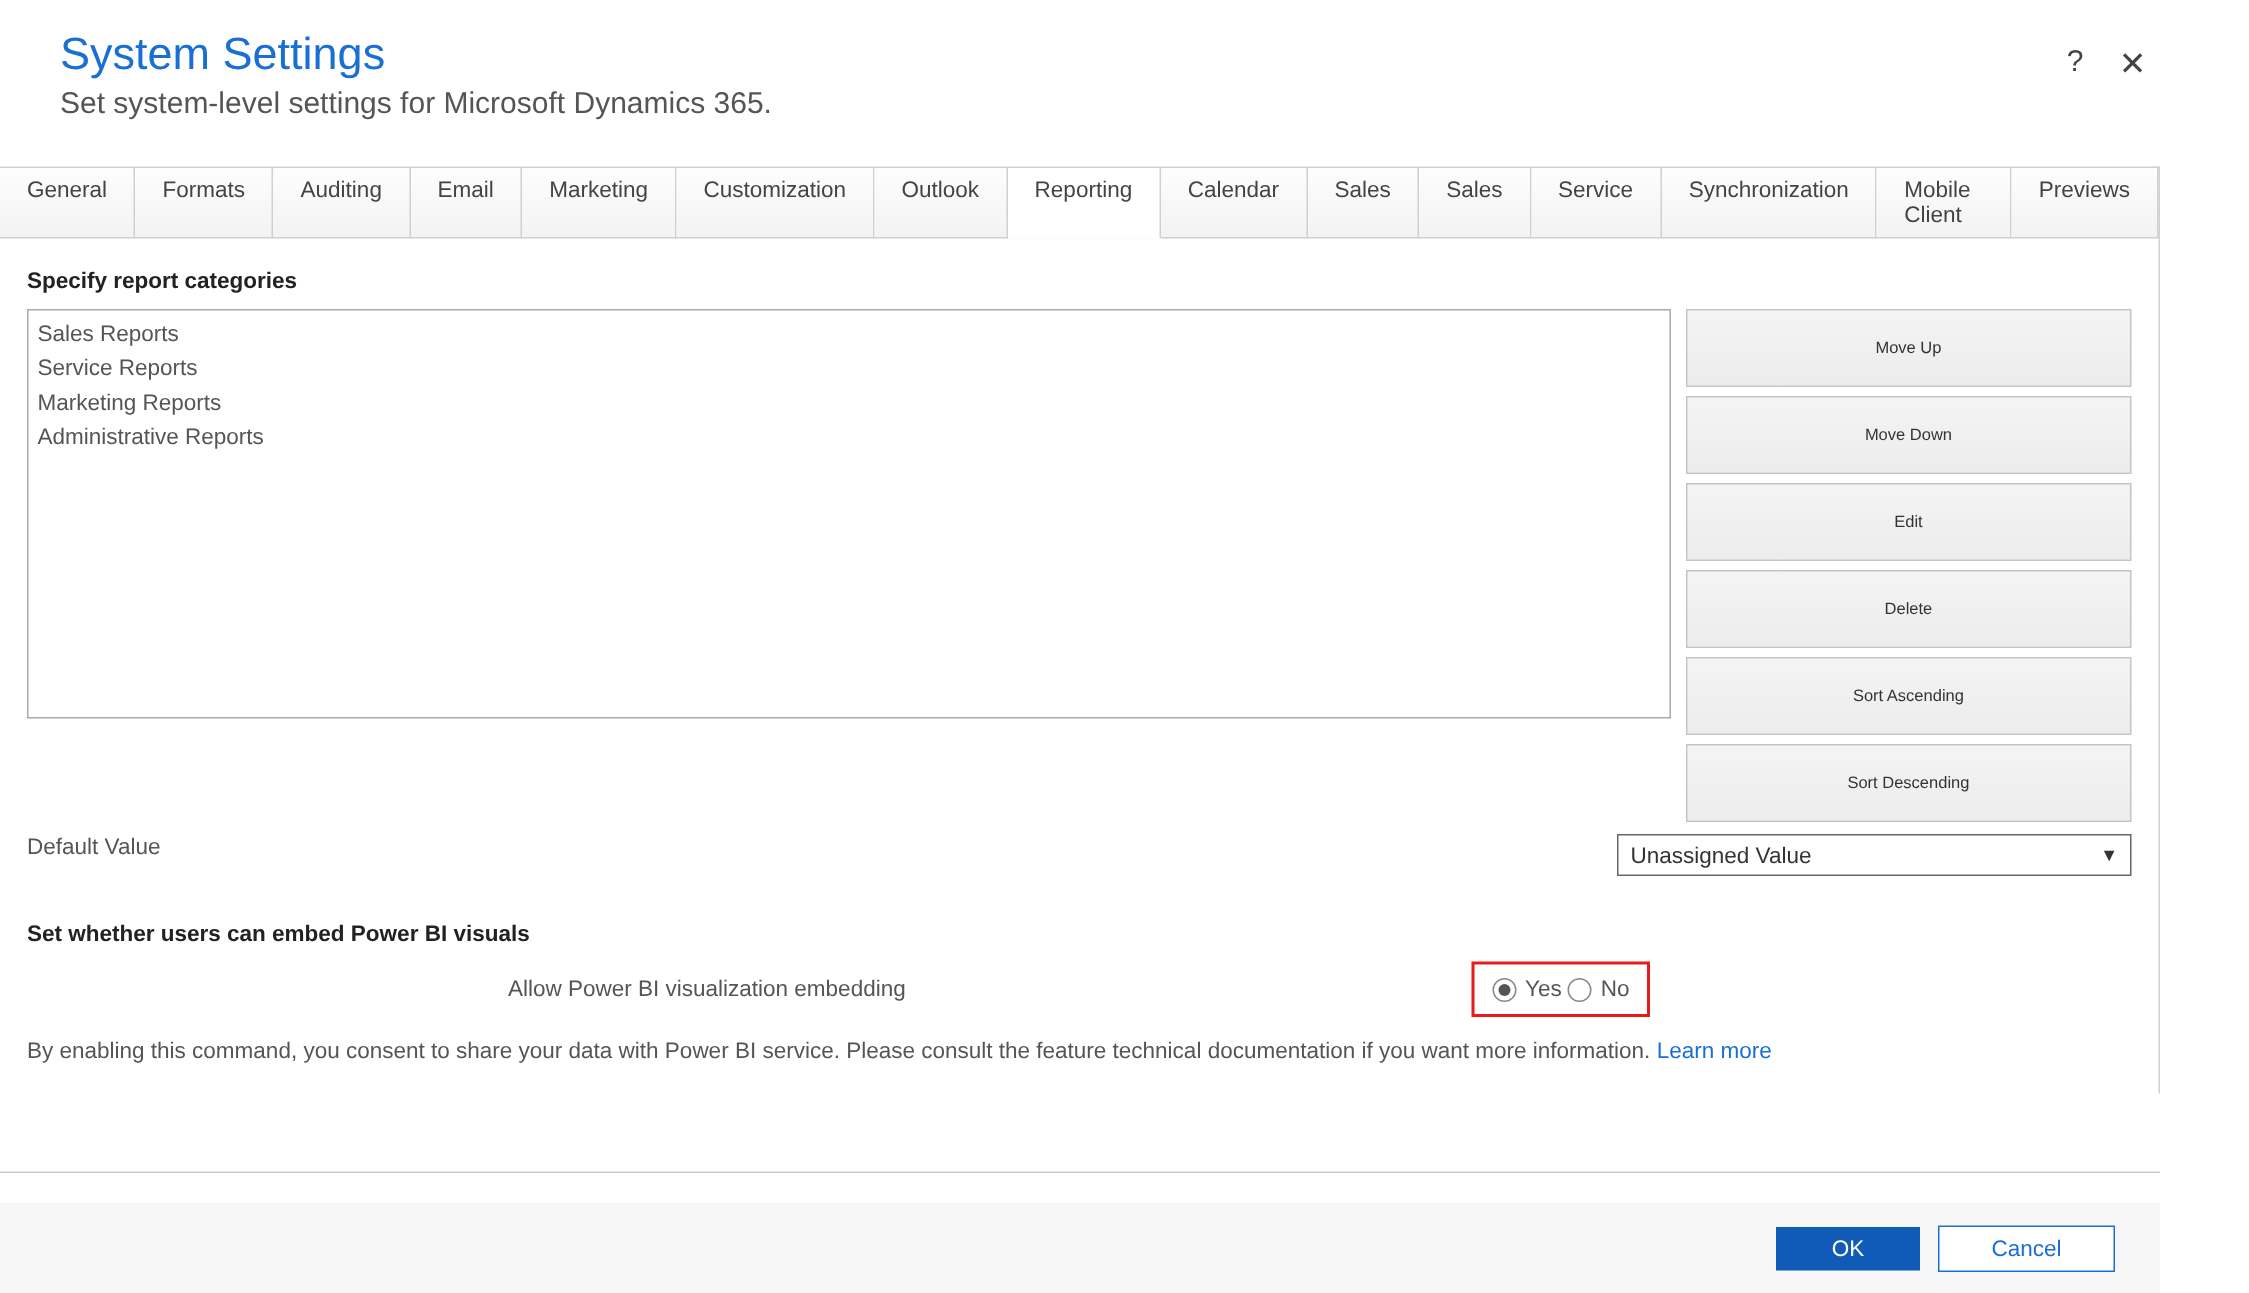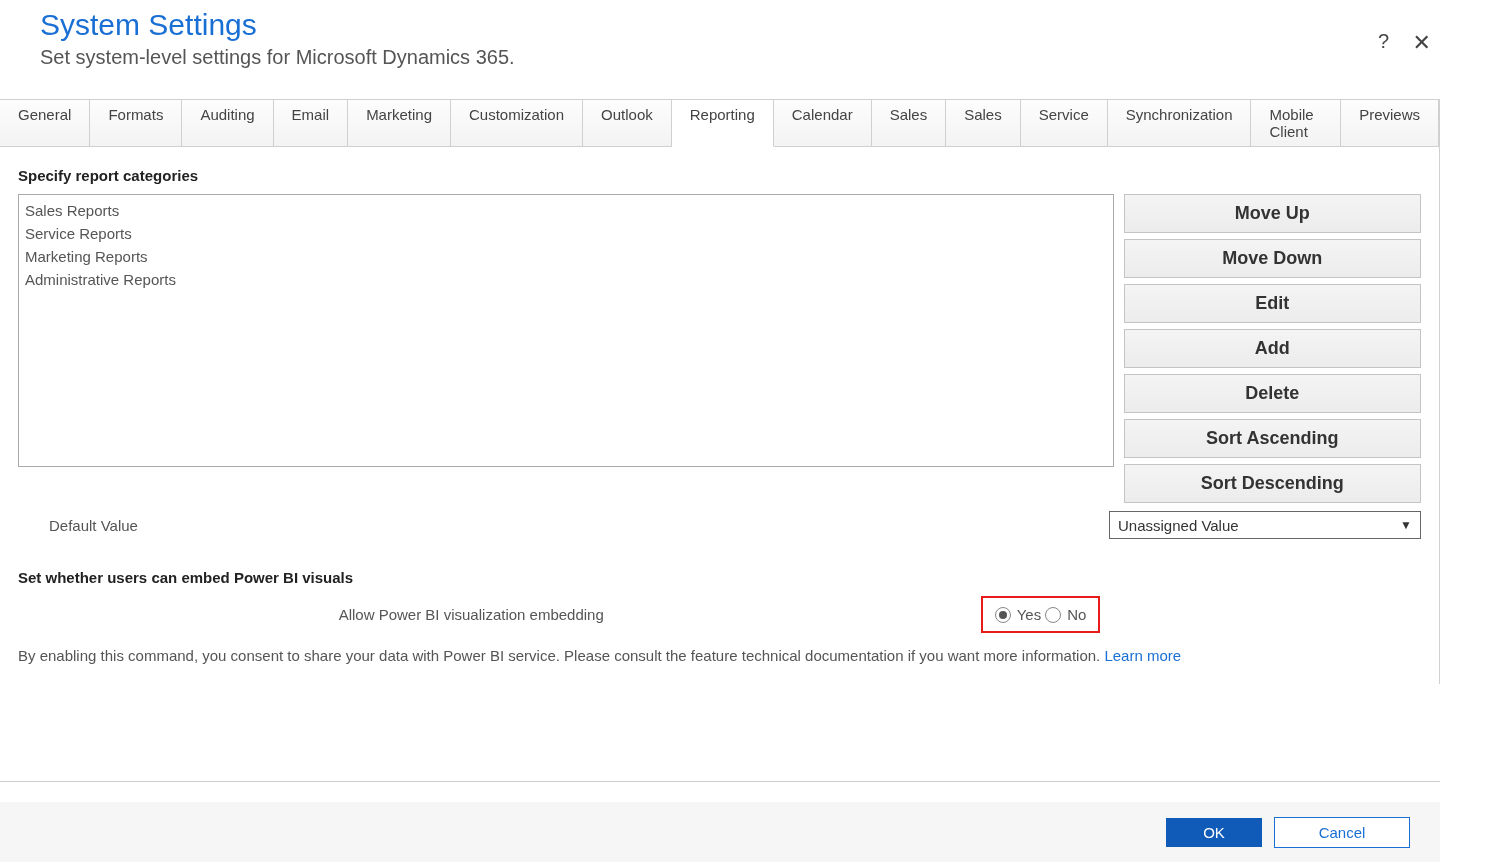--- a/index.html
+++ b/index.html
@@ -6,21 +6,21 @@
     body {
       font-family: "Segoe UI", Tahoma, sans-serif;
       font-size: 14px;
       background: #ffffff;
       color: #333;
       width: 1499px;
       height: 862px;
       position: relative;
     }
     .header {
-      padding: 8px 40px 30px 40px;
+      padding: 20px 40px 30px 40px;
       position: relative;
     }
     .title {
       font-size: 30px;
       font-weight: 300;
       color: #1a6fd4;
       margin-bottom: 4px;
     }
     .subtitle {
       font-size: 20px;
@@ -89,32 +89,29 @@
     }
     .side-buttons {
       display: flex;
       flex-direction: column;
       gap: 6px;
       width: 300px;
     }
     .btn-gray {
       background: linear-gradient(#f4f4f4, #ececec);
       border: 1px solid #c4c4c4;
-      padding: 8px 0;
-      font-size: 18px;
+      padding: 19px 0;
+      font-size: 11px;
       color: #333;
       cursor: pointer;
       text-align: center;
-      font-weight: bold;
     }
     .default-row {
       display: flex;
-      align-items: center;
       margin-top: 6px;
-      margin-left: 31px;
     }
     .default-label {
       font-size: 15px;
       color: #555;
       flex: 0 0 auto;
       width: 1060px;
     }
     .select-box {
       border: 1px solid #666;
       width: 356px;
@@ -211,21 +208,21 @@
       width: 96px;
       text-align: center;
     }
     .btn-secondary {
       background: #fff;
       color: #1a6fd4;
       border: 1px solid #1a6fd4;
       padding: 6px 0;
       font-size: 15px;
       cursor: pointer;
-      width: 136px;
+      width: 118px;
       text-align: center;
     }
   </style>
 </head>
 <body>
 
 <div class="header">
   <div class="title">System Settings</div>
   <div class="subtitle">Set system-level settings for Microsoft Dynamics 365.</div>
   <div class="help-icon">?</div>
@@ -256,21 +253,20 @@
     <div class="listbox" id="listbox">
         <div class="list-item">Sales Reports</div>
         <div class="list-item">Service Reports</div>
         <div class="list-item">Marketing Reports</div>
         <div class="list-item">Administrative Reports</div>
       </div>
     <div class="side-buttons" id="side-buttons">
         <div class="btn-gray">Move Up</div>
         <div class="btn-gray">Move Down</div>
         <div class="btn-gray">Edit</div>
-        <div class="btn-gray">Add</div>
         <div class="btn-gray">Delete</div>
         <div class="btn-gray">Sort Ascending</div>
         <div class="btn-gray">Sort Descending</div>
       </div>
   </div>
   <div class="default-row">
     <div class="default-label">Default Value</div>
     <div class="select-box">
       <span>Unassigned Value</span>
       <span class="caret-down">▼</span>

